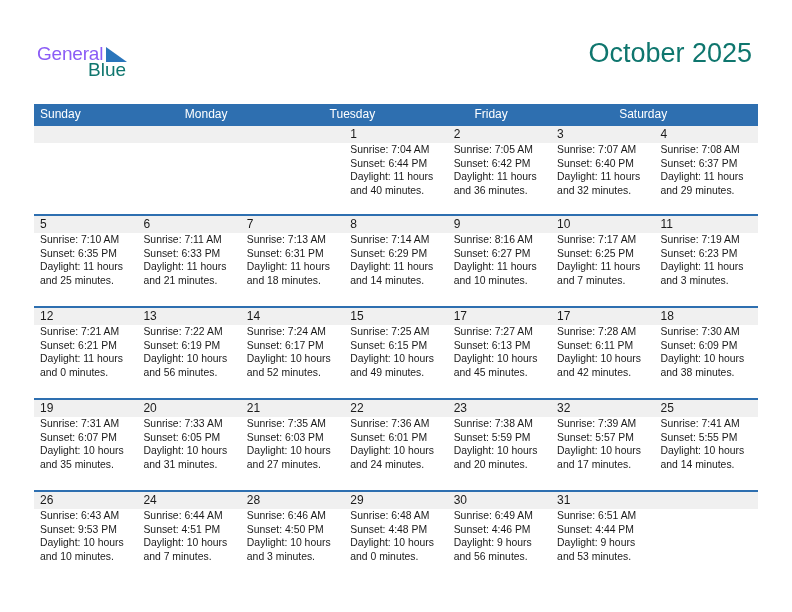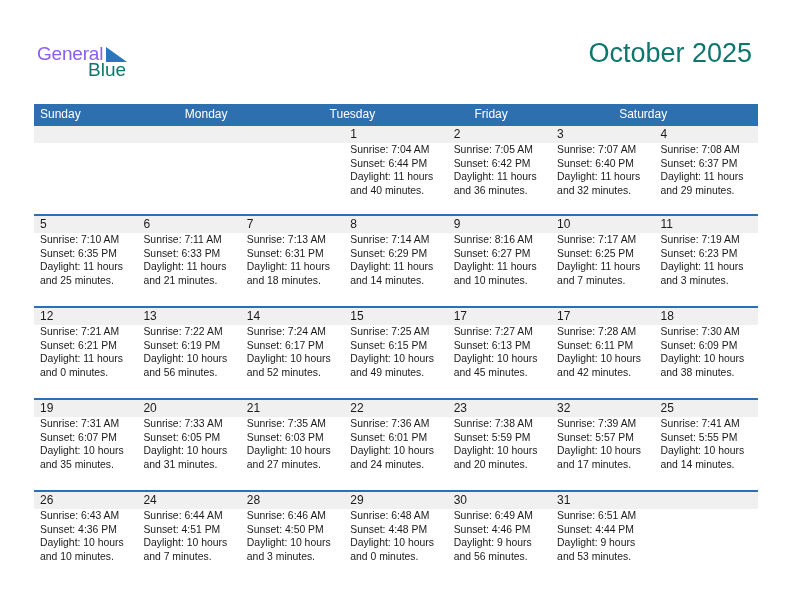--- a/index.html
+++ b/index.html
@@ -259,21 +259,21 @@
             <div class="day-info">and 14 minutes.</div>
           </div>
         </div>
       </div>
       <div class="week">
         <div class="date-band"></div>
         <div class="week-cells">
           <div class="day">
             <div class="day-num">26</div>
             <div class="day-info">Sunrise: 6:43 AM</div>
-            <div class="day-info">Sunset: 4:36 PM</div>
+            <div class="day-info">Sunset: 9:53 PM</div>
             <div class="day-info">Daylight: 10 hours</div>
             <div class="day-info">and 10 minutes.</div>
           </div>
           <div class="day">
             <div class="day-num">24</div>
             <div class="day-info">Sunrise: 6:44 AM</div>
             <div class="day-info">Sunset: 4:51 PM</div>
             <div class="day-info">Daylight: 10 hours</div>
             <div class="day-info">and 7 minutes.</div>
           </div>

